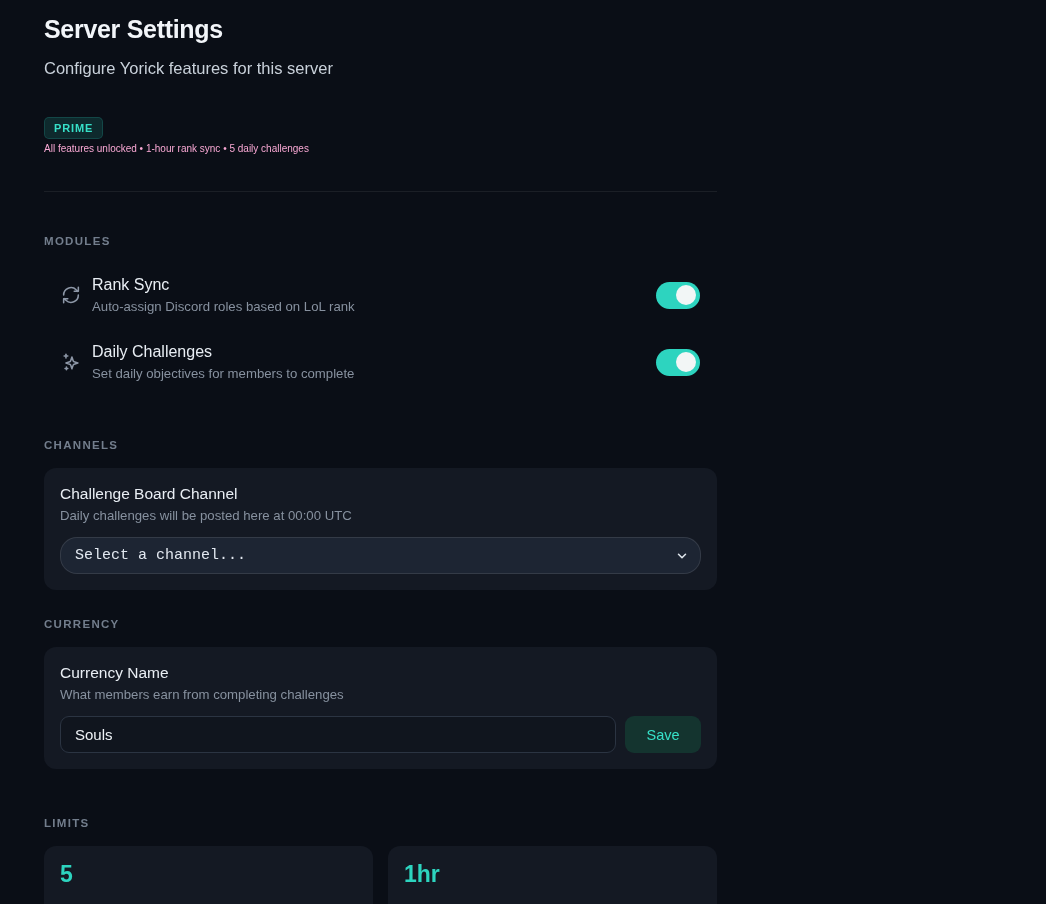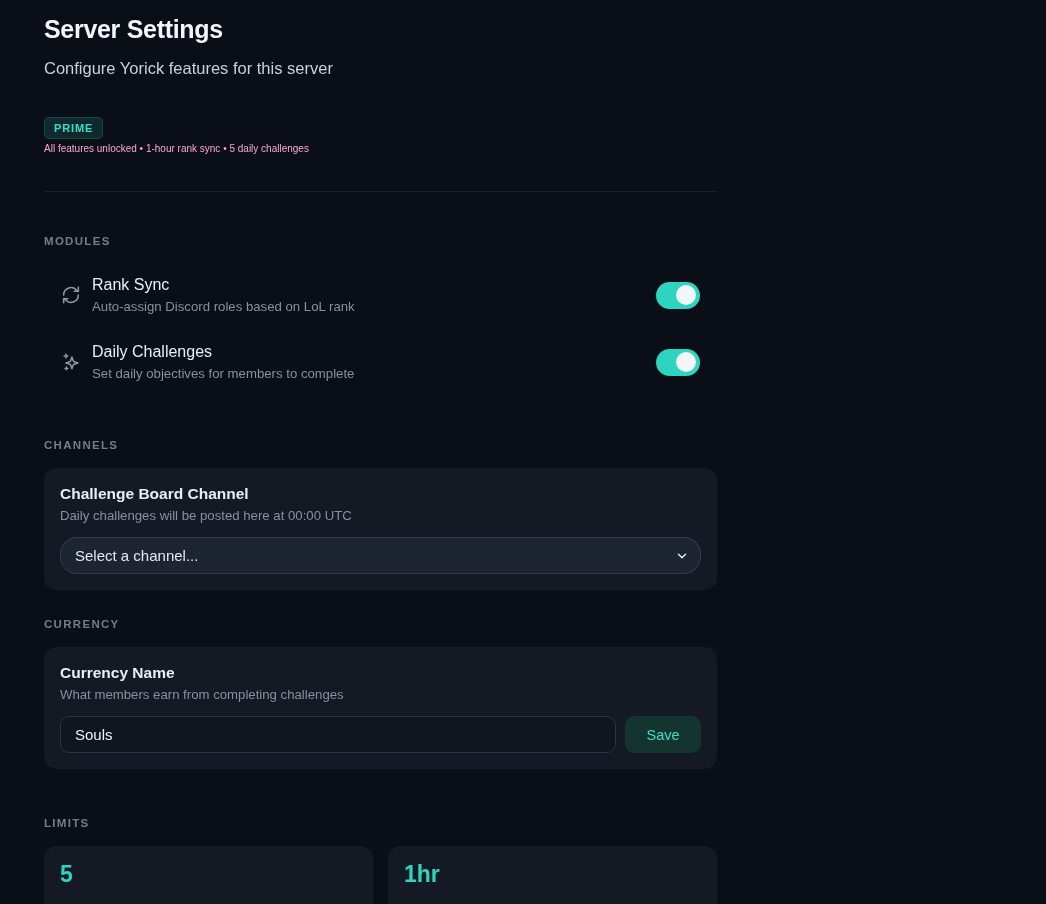--- a/index.html
+++ b/index.html
@@ -112,21 +112,21 @@
   }
   
   .card {
     margin-top: 16px;
     background: #141923;
     border-radius: 12px;
     padding: 16px;
   }
   .card-title {
     font-size: 15.5px;
-    font-weight: 700;
+    font-weight: 400;
     color: #e9eef4;
     line-height: 20px;
   }
   .card-desc {
     margin-top: 3px;
     font-size: 13.2px;
     color: #87919f;
     line-height: 17px;
   }
   
@@ -134,21 +134,21 @@
   select.channel-select {
     width: 100%;
     height: 37px;
     appearance: none;
     -webkit-appearance: none;
     background: #1d2533;
     border: 1px solid rgba(255, 255, 255, 0.10);
     border-radius: 17px;
     color: #e2e8f0;
     font-size: 15px;
-    font-family: Liberation Sans, sans-serif;
+    font-family: Liberation Mono, monospace;
     padding: 0 34px 0 14px;
     outline: none;
   }
   .select-chevron {
     position: absolute;
     right: 12px; top: 50%;
     transform: translateY(-50%);
     width: 14px; height: 14px;
     color: #dfe6ec;
     pointer-events: none;

